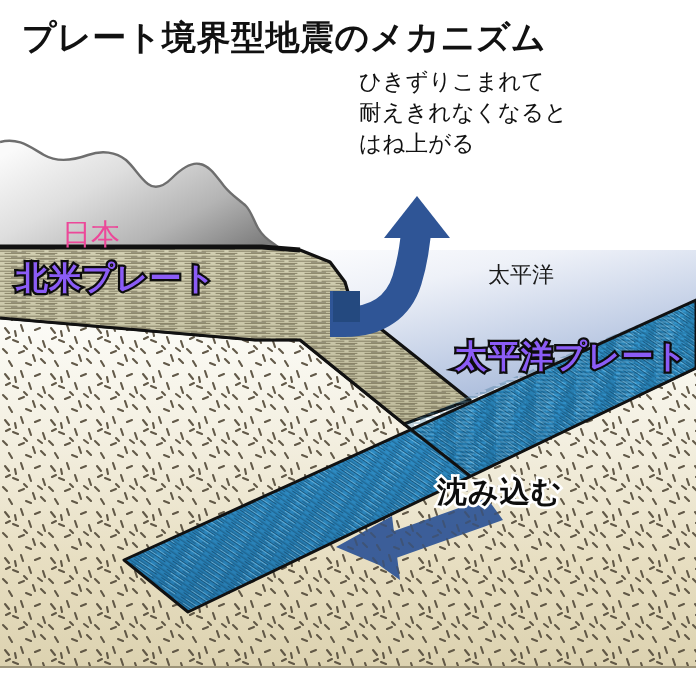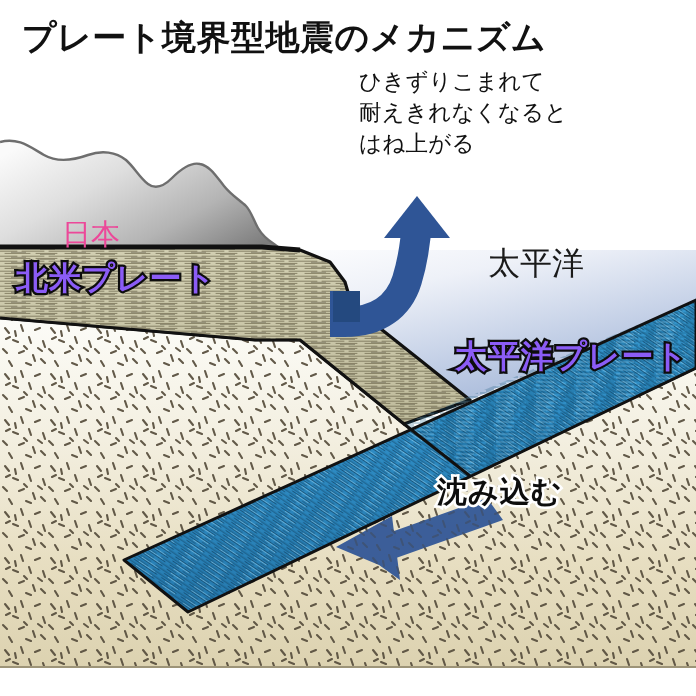--- a/index.html
+++ b/index.html
@@ -66,22 +66,22 @@
   }
   .lbl-japan {
     left: 62px;
     top: 196px;
     font-size: 29px;
     color: #ec4899;
     margin-top: 24px;
   }
   .lbl-pacific-ocean {
     left: 488px;
-    top: 247px;
-    font-size: 32px;
+    top: 264px;
+    font-size: 22px;
     color: #1a1a1a;
   }
   
   .outline-white {
     font-size: 32px;
     font-weight: bold;
     color: #8b5cf6;
     -webkit-text-stroke: 4.5px #0d0d0d;
     paint-order: stroke fill;
     letter-spacing: 1px;

